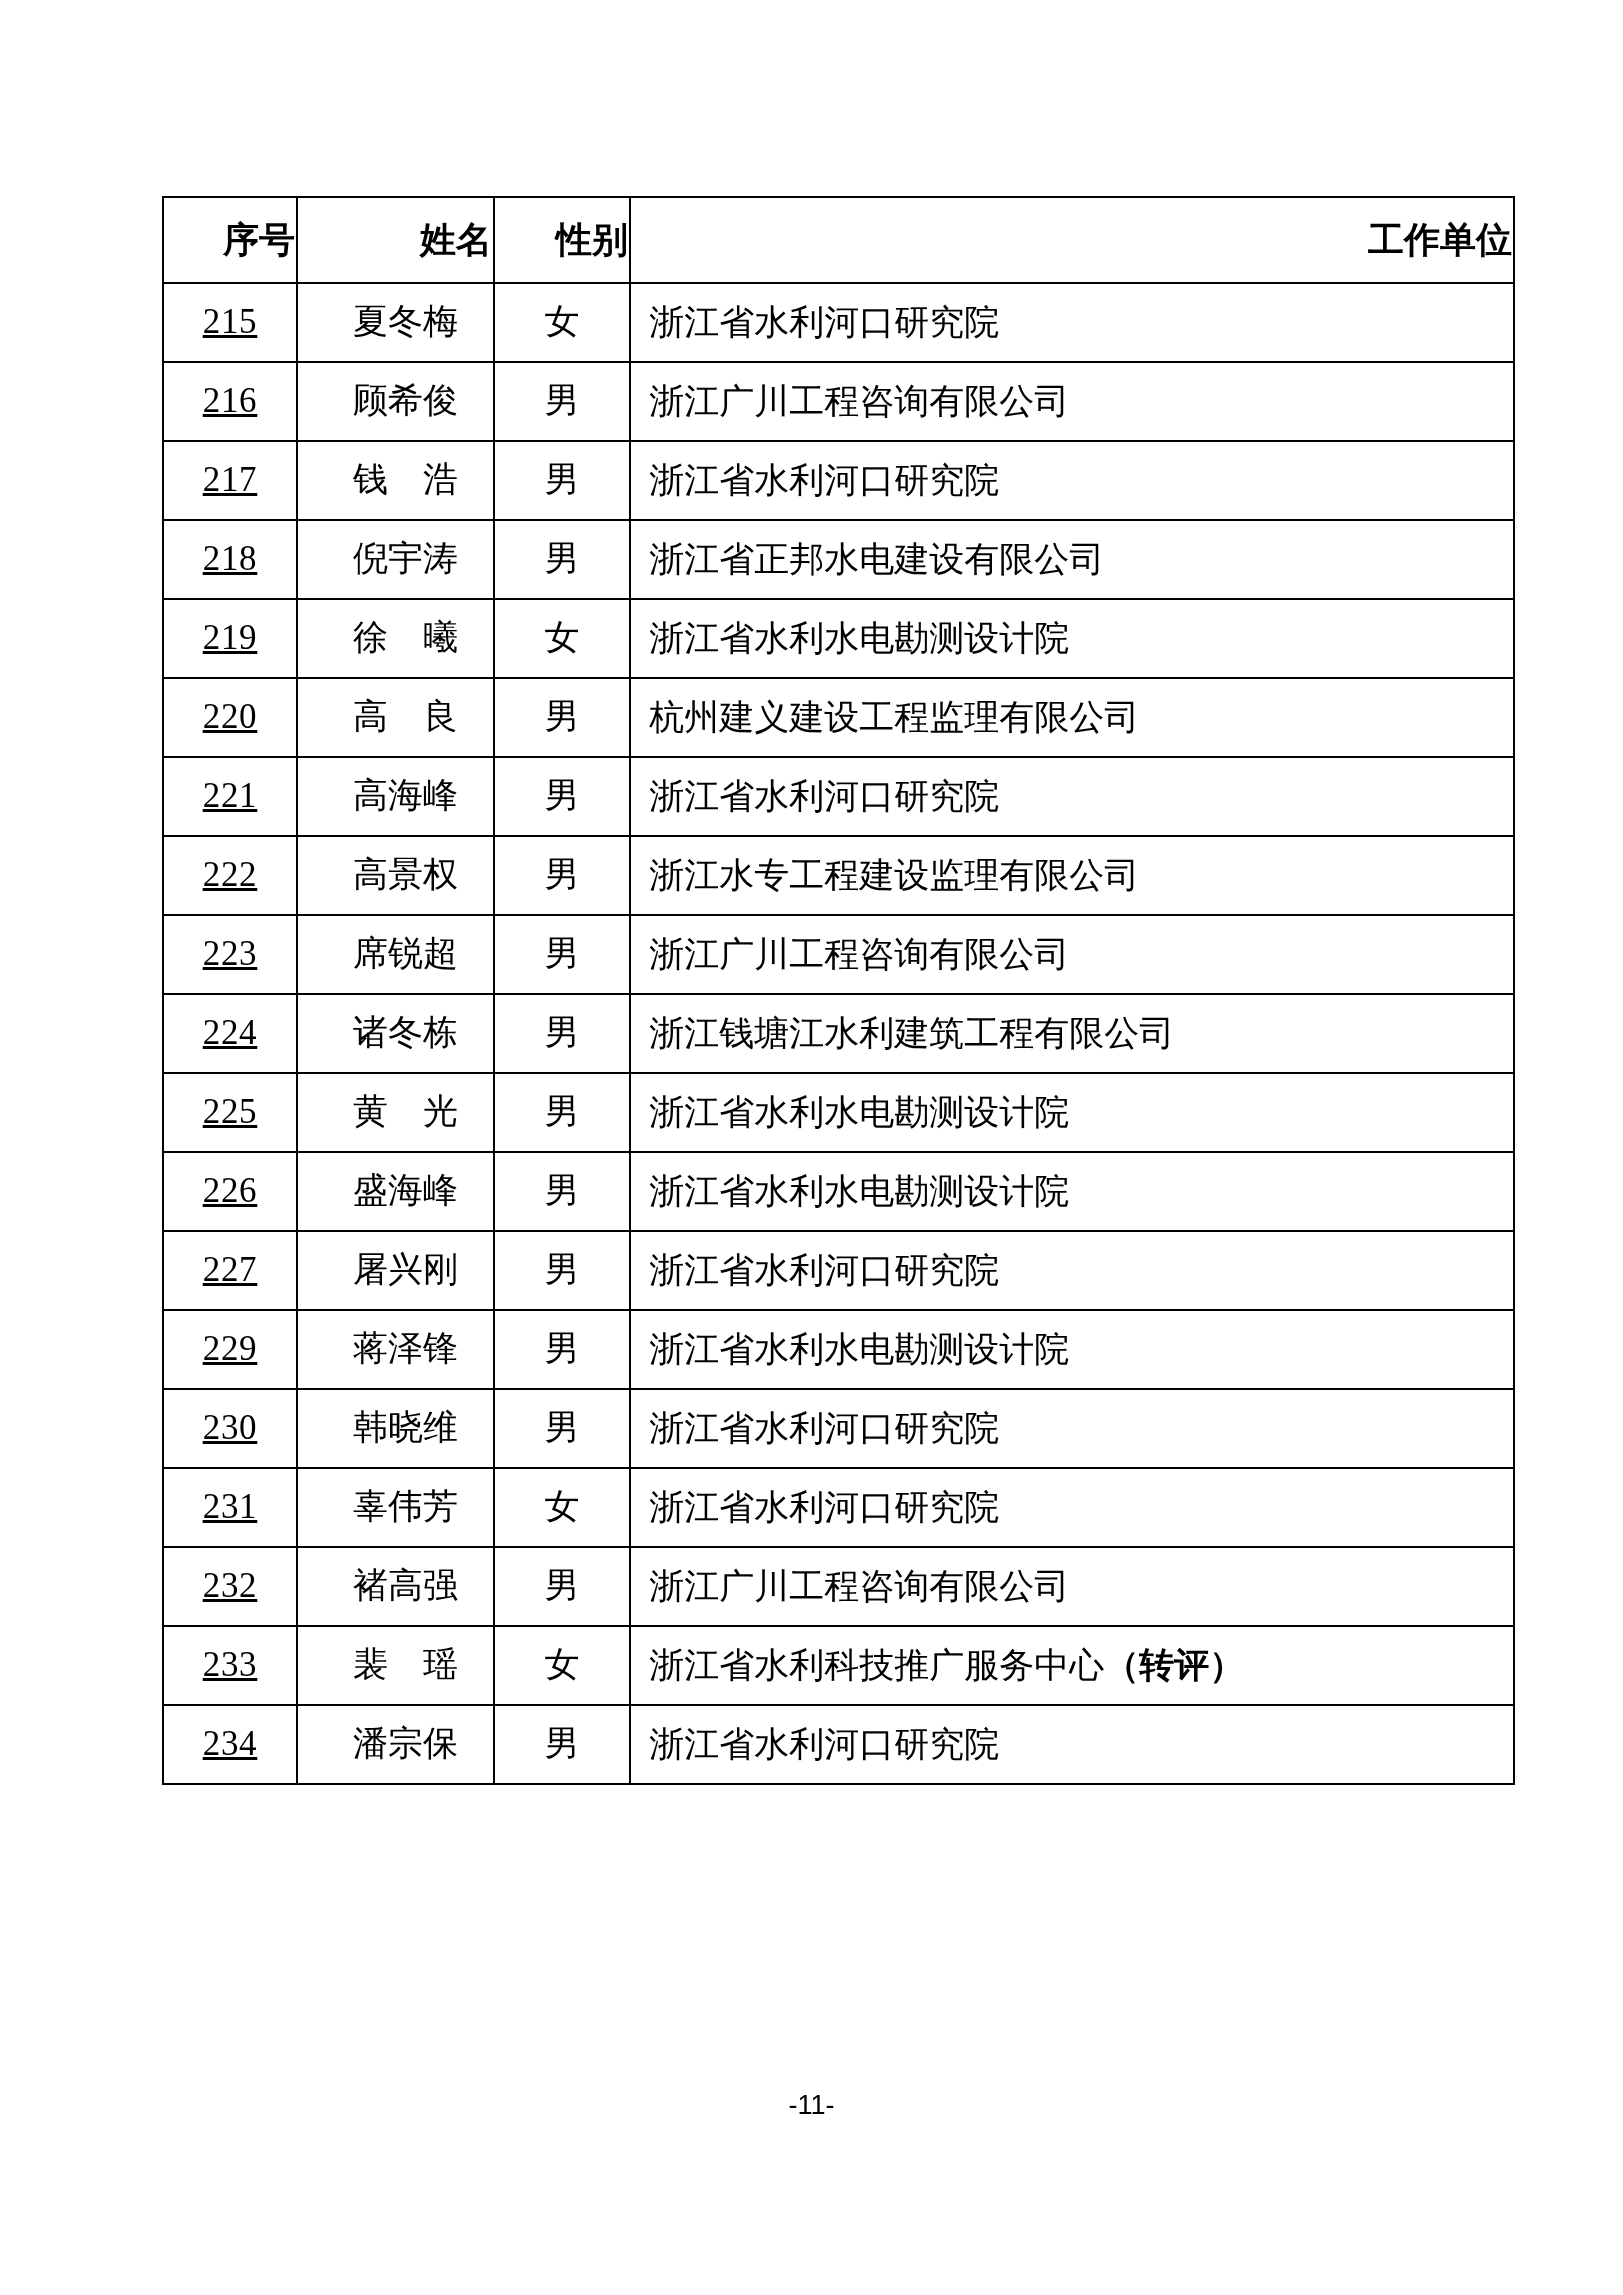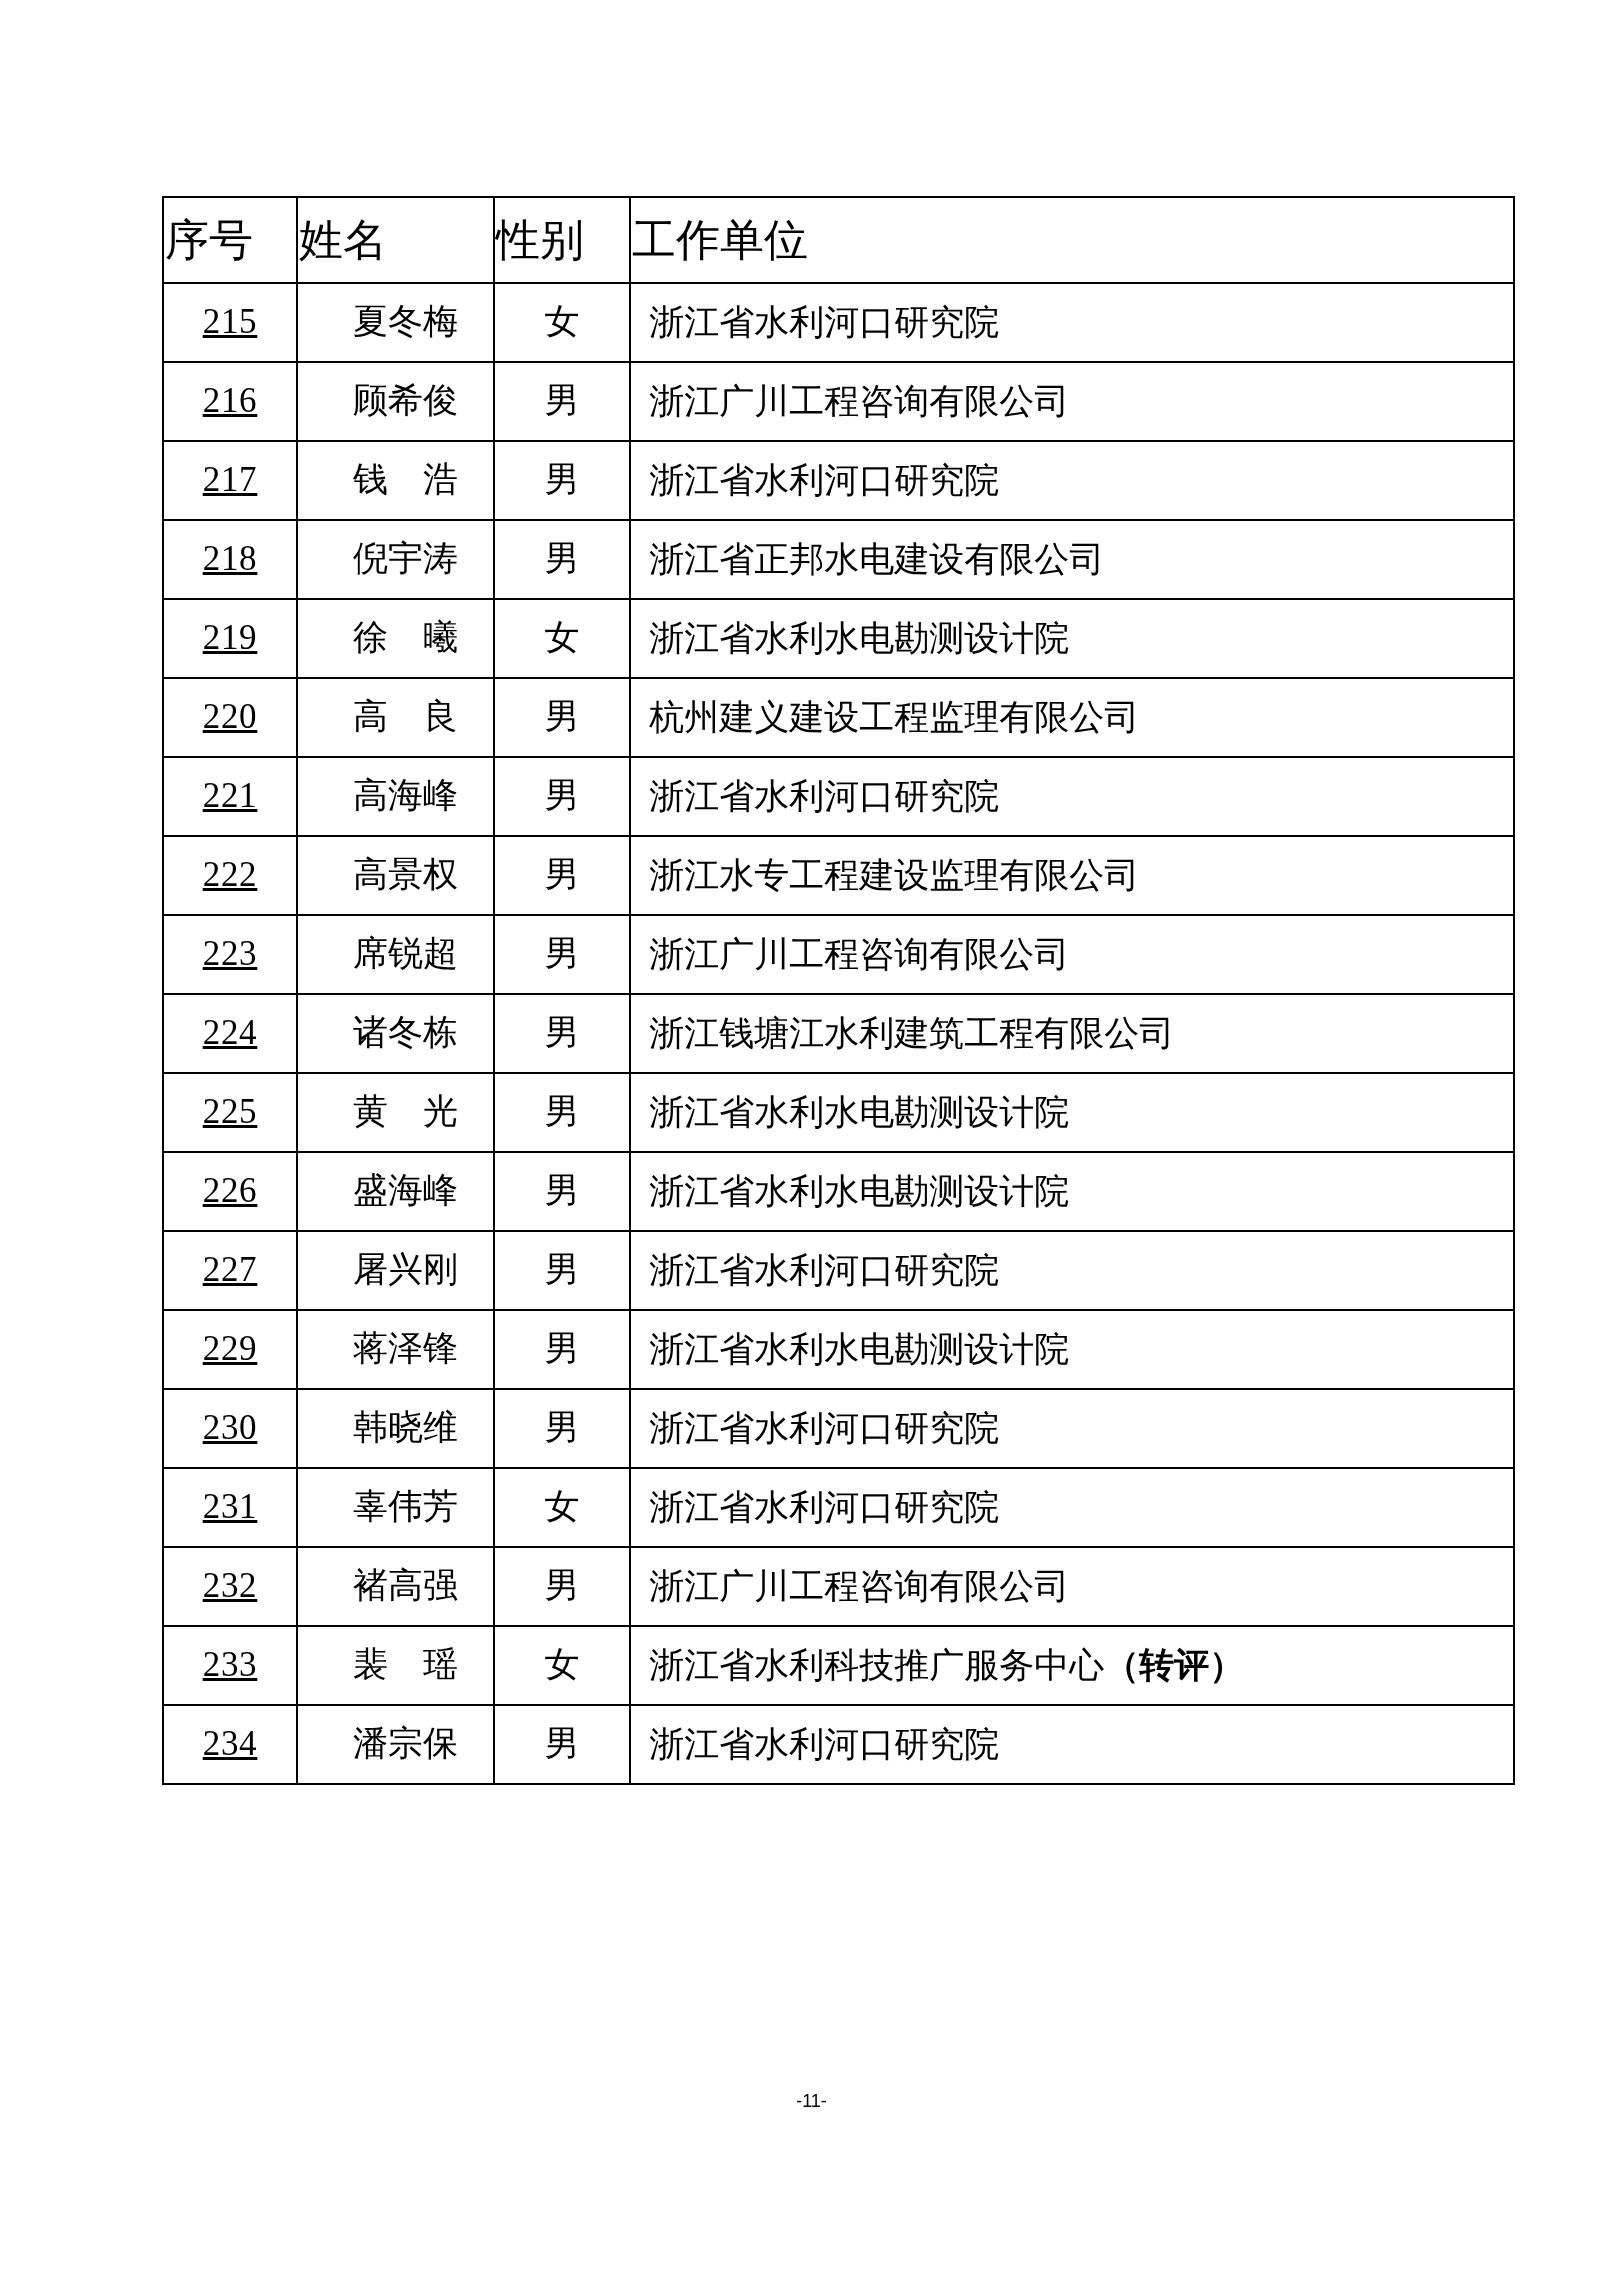--- a/index.html
+++ b/index.html
@@ -16,40 +16,40 @@
     border:2.6px solid #000;
   }
   col.c-index{width:134px;}
   col.c-name{width:197px;}
   col.c-gender{width:136px;}
   col.c-unit{width:884px;}
   th,td{border:2px solid #000;overflow:hidden;}
   thead th{
     height:82px;
     font-family:"Liberation Sans","DejaVu Sans",sans-serif;
-    font-weight:normal;font-size:44px;line-height:1;
-    text-align:left;vertical-align:middle;
+    font-weight:bold;font-size:36px;line-height:1;
+    text-align:right;vertical-align:middle;
     border-bottom:2.6px solid #000;
   }
   tbody td{
     height:75px;font-size:35px;line-height:1.15;vertical-align:middle;
   }
   td.col-index{text-align:center;letter-spacing:0.7px;text-decoration:underline;}
   td.col-name{text-align:center;padding-left:21px;}
   td.col-gender{text-align:center;}
   td.col-unit{text-align:left;padding-left:18.3px;margin-top:20px;}
   .unit-bold{
     font-family:"Liberation Sans","DejaVu Sans",sans-serif;
     font-weight:bold;
   }
   .footer{
     position:absolute;left:0;top:2092px;width:1623px;
     text-align:center;
     font-family:"Liberation Sans","DejaVu Sans",sans-serif;
-    font-size:18px;line-height:1;color:#000;
+    font-size:27px;line-height:1;color:#000;
   }
 </style>
 </head>
 <body>
 
 <div class="page">
 
   <table class="roster">
     <colgroup>
       <col class="c-index">

